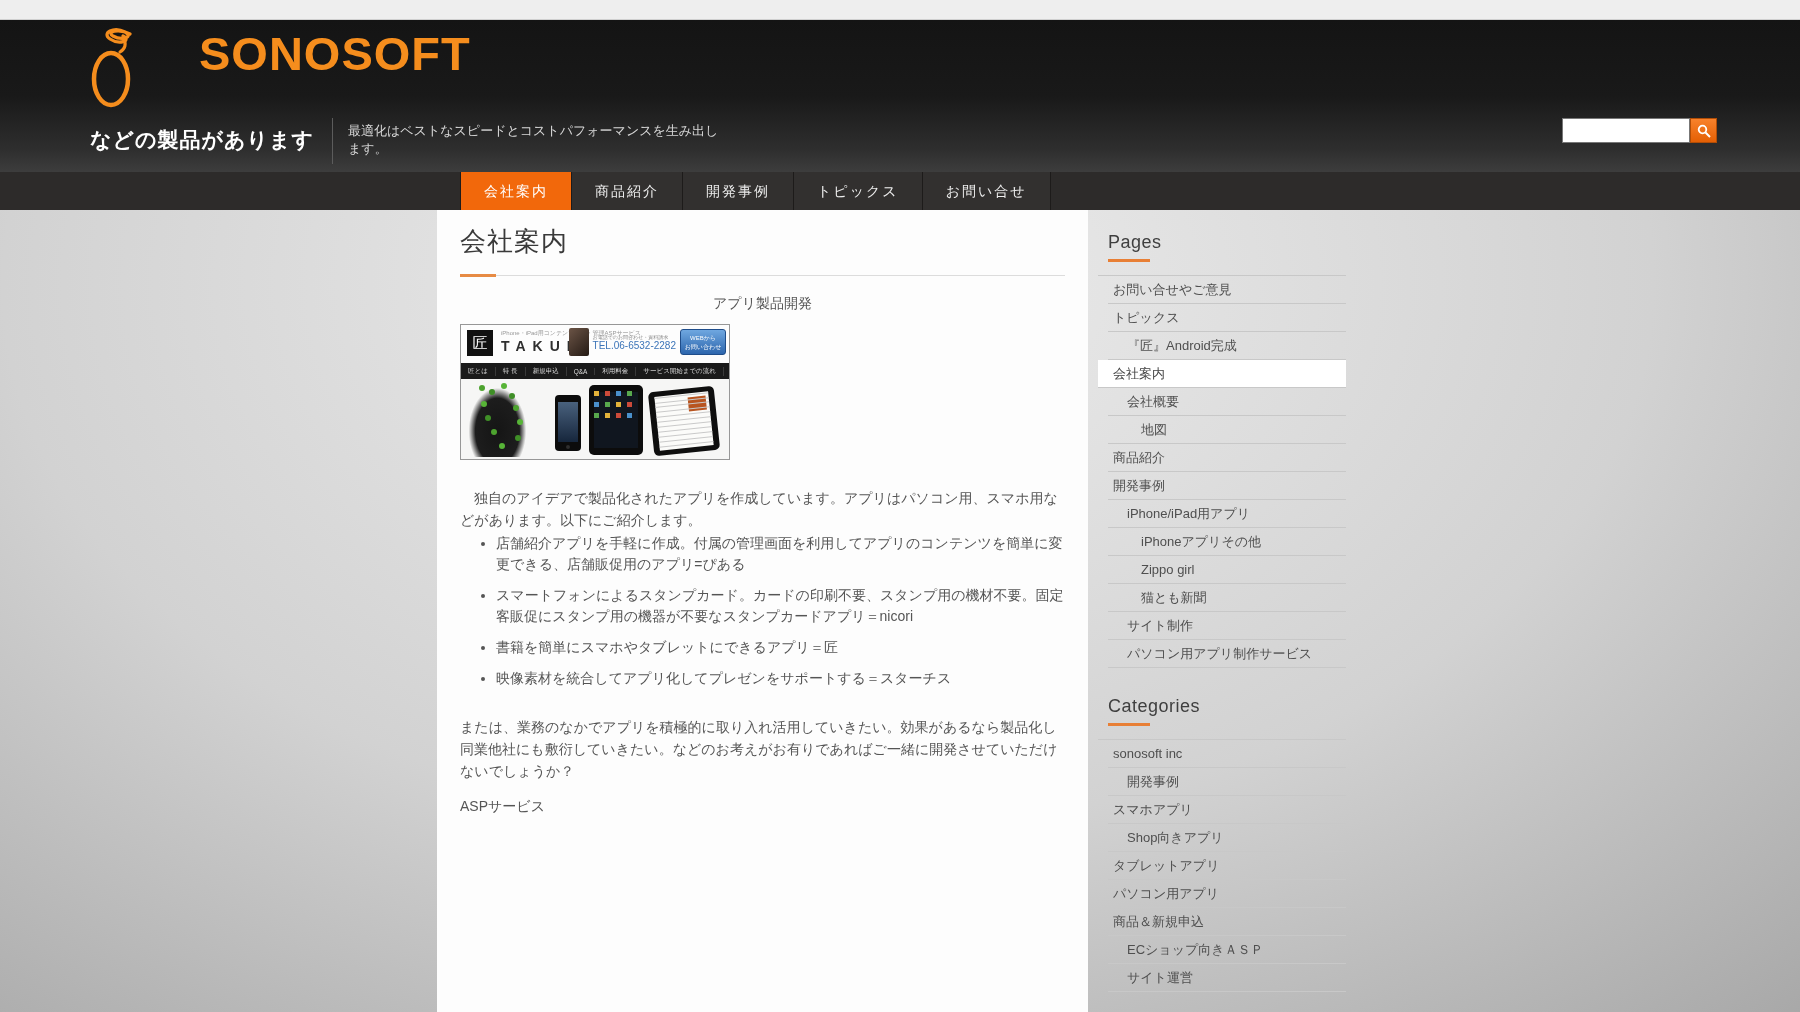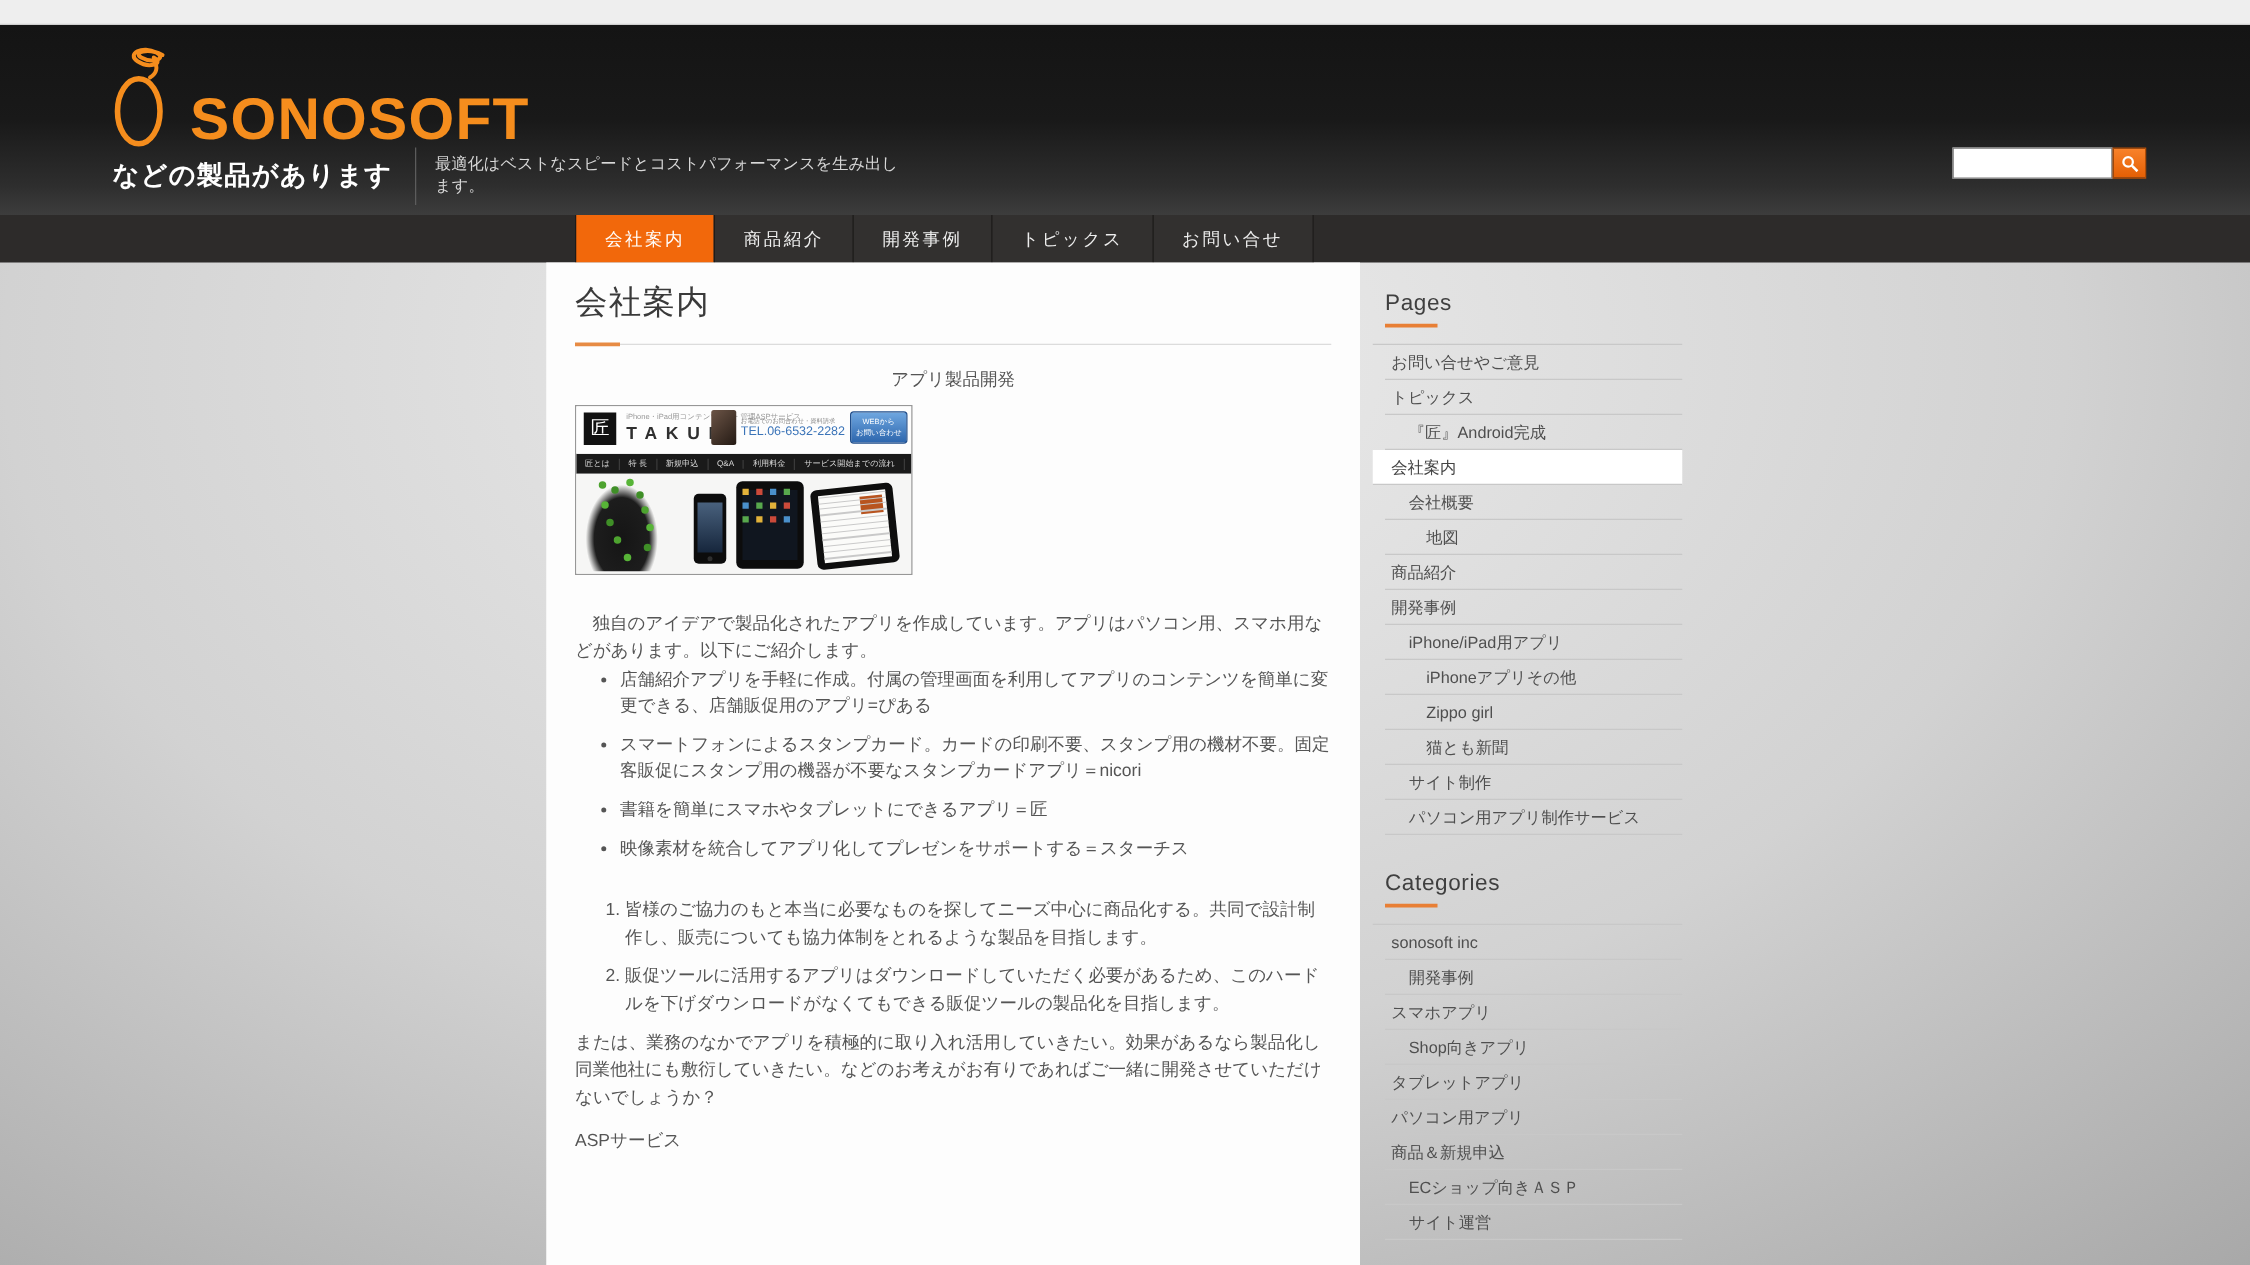--- a/index.html
+++ b/index.html
@@ -7,21 +7,21 @@
   .screen { position:relative; width:1800px; height:1012px; overflow:hidden;
             background: radial-gradient(1500px 1000px at 46% 28%, #ededed 0%, #d2d2d2 55%, #a6a6a6 100%); }
 
   
   .topstrip { position:absolute; left:0; top:0; width:1800px; height:20px;
               background:#eeeeee; border-bottom:1px solid #cfcfcf; }
 
   
   .header { position:absolute; left:0; top:20px; width:1800px; height:152px;
             background:linear-gradient(180deg,#141414 0%, #191919 50%, #2e2e2e 85%, #3d3d3d 100%); }
-  .logo { position:absolute; left:86px; top:6px; height:96px; display:flex; align-items:flex-end; cursor:pointer; }
+  .logo { position:absolute; left:86px; top:6px; height:96px; display:flex; align-items:flex-start; cursor:pointer;gap:47px; }
   .logo svg { width:62px; height:86px; }
   .logo-text { font-size:47px; font-weight:bold; color:#f58d1d; letter-spacing:1px; margin-left:4px;
                font-family:"Liberation Sans", sans-serif; }
   .company-row { position:absolute; left:0; top:96px; width:100%; height:56px; }
   .company-name { position:absolute; left:90px; top:10px; font-size:21px; font-weight:bold; color:#fff; letter-spacing:1px; }
   .hdr-divider { position:absolute; left:332px; top:2px; width:1px; height:46px; background:#5c5c5c; }
   .tagline { position:absolute; left:348px; top:6px; width:400px; font-size:13px; line-height:18px; color:#d8d8d8; }
   .search { position:absolute; left:1562px; top:98px; display:flex; }
   .search input { width:128px; height:25px; border:1px solid #777; background:#fff; padding:0 6px; font-size:12px; outline:none; }
   .search button { width:27px; height:25px; border:1px solid #b24d06;
@@ -204,24 +204,20 @@
     <ul class="blist">
       <li>店舗紹介アプリを手軽に作成。付属の管理画面を利用してアプリのコンテンツを簡単に変更できる、店舗販促用のアプリ=ぴある</li>
       <li>スマートフォンによるスタンプカード。カードの印刷不要、スタンプ用の機材不要。固定客販促にスタンプ用の機器が不要なスタンプカードアプリ＝nicori</li>
       <li>書籍を簡単にスマホやタブレットにできるアプリ＝匠</li>
       <li>映像素材を統合してアプリ化してプレゼンをサポートする＝スターチス</li>
     </ul>
 
     <div class="para">
     </div>
 
-    <ol class="nlist">
-      <li>皆様のご協力のもと本当に必要なものを探してニーズ中心に商品化する。共同で設計制作し、販売についても協力体制をとれるような製品を目指します。</li>
-      <li>販促ツールに活用するアプリはダウンロードしていただく必要があるため、このハードルを下げダウンロードがなくてもできる販促ツールの製品化を目指します。</li>
-    </ol>
 
     <div class="para p-tight">
       <div>または、業務のなかでアプリを積極的に取り入れ活用していきたい。効果があるなら製品化し同業他社にも敷衍していきたい。などのお考えがお有りであればご一緒に開発させていただけないでしょうか？</div>
     </div>
 
     <div class="asp-label">ASPサービス</div>
 
   </div>
 
   <div class="sidebar">

